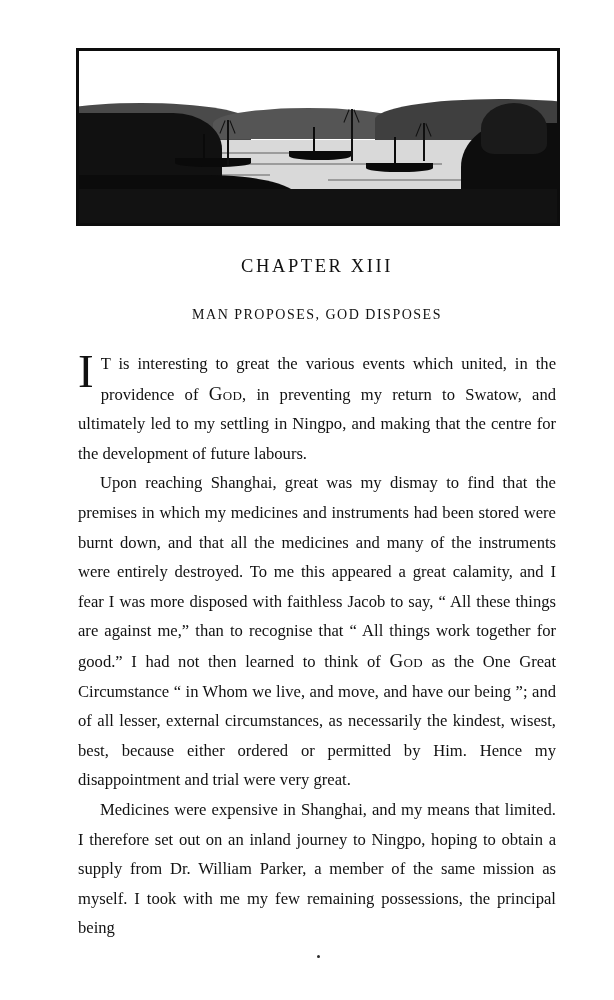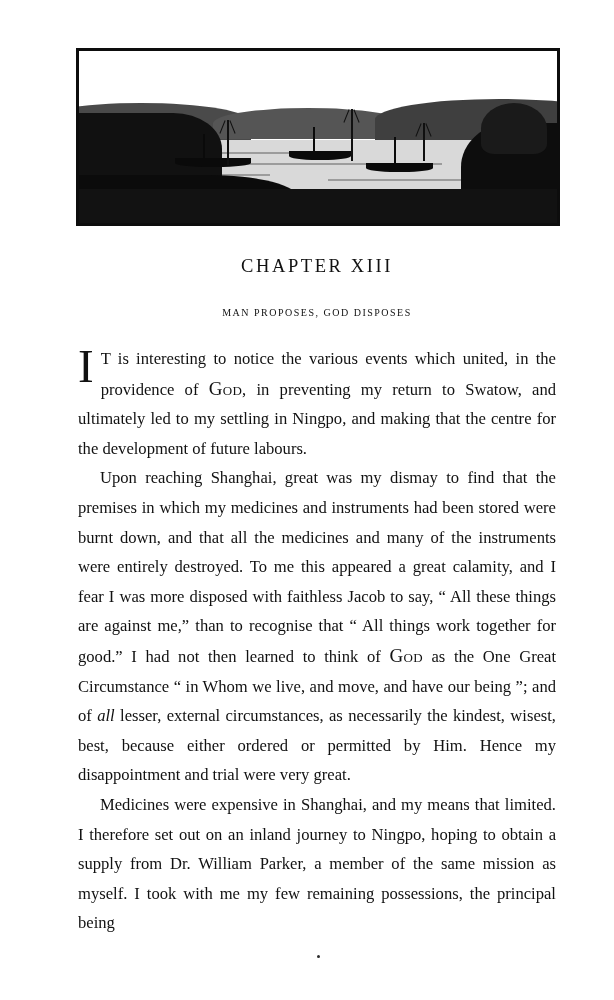--- a/index.html
+++ b/index.html
@@ -181,21 +181,21 @@
   h1.chapter-title {
     font-size: 18.5px;
     font-weight: normal;
     letter-spacing: 2.6px;
     text-align: center;
     margin: 0 0 30px 0;
     font-family: "Liberation Serif", serif;
   }
 
   h2.chapter-subtitle {
-    font-size: 10px;
+    font-size: 14px;
     font-weight: normal;
     letter-spacing: 1.5px;
     text-align: center;
     margin: 0 0 26px 0;
     font-family: "Liberation Serif", serif;
   }
 
   p.body-par {
     font-size: 16.6px;
     line-height: 29.6px;
@@ -214,21 +214,21 @@
     line-height: 40px;
     padding: 2px 7px 0 0;
     font-family: "Liberation Serif", serif;
   }
 
   .smallcaps {
     font-variant: small-caps;
     font-size: 19px;
     letter-spacing: .3px;
   }
-  .ital { font-style: italic; }
+  .ital { }
 
   .page-footer-dot {
     position: absolute;
     left: 305px;
     top: 955px;
     width: 3px;
     height: 3px;
     background: #2b2b2b;
     border-radius: 50%;
   }
@@ -273,21 +273,21 @@
     </div>
   </div>
 
   <div class="text-col">
 
     <h1 class="chapter-title">CHAPTER XIII</h1>
 
     <h2 class="chapter-subtitle">MAN PROPOSES, GOD DISPOSES</h2>
 
     <p class="body-par first">
-      <span class="dropcap">I</span><span>T</span><span> is interesting to notice the various events which united, in the providence of </span><span class="smallcaps">God</span><span>, in preventing my return to Swatow, and ultimately led to my settling in Ningpo, and making that the centre for the development of future labours.</span>
+      <span class="dropcap">I</span><span>T</span><span> is interesting to great the various events which united, in the providence of </span><span class="smallcaps">God</span><span>, in preventing my return to Swatow, and ultimately led to my settling in Ningpo, and making that the centre for the development of future labours.</span>
     </p>
 
     <p class="body-par"><span>Upon reaching Shanghai, great was my dismay to find that the premises in which my medicines and instruments had been stored were burnt down, and that all the medicines and many of the instruments were entirely destroyed.   To me this appeared a great calamity, and I fear I was more disposed with faithless Jacob to say, “ All these things are against me,” than to recognise that “ All things work together for good.”   I had not then learned to think of </span><span class="smallcaps">God</span><span> as the One Great Circumstance “ in Whom we live, and move, and have our being ”; and of </span><span class="ital">all</span><span> lesser, external circumstances, as necessarily the kindest, wisest, best, because either ordered or permitted by Him.   Hence my disappointment and trial were very great.</span>
     </p>
 
     <p class="body-par">Medicines were expensive in Shanghai, and my means that limited.   I therefore set out on an inland journey to Ningpo, hoping to obtain a supply from Dr. William Parker, a member of the same mission as myself.   I took with me my few remaining possessions, the principal being</p>
 
   </div>
 
   <div class="page-footer-dot"></div>

